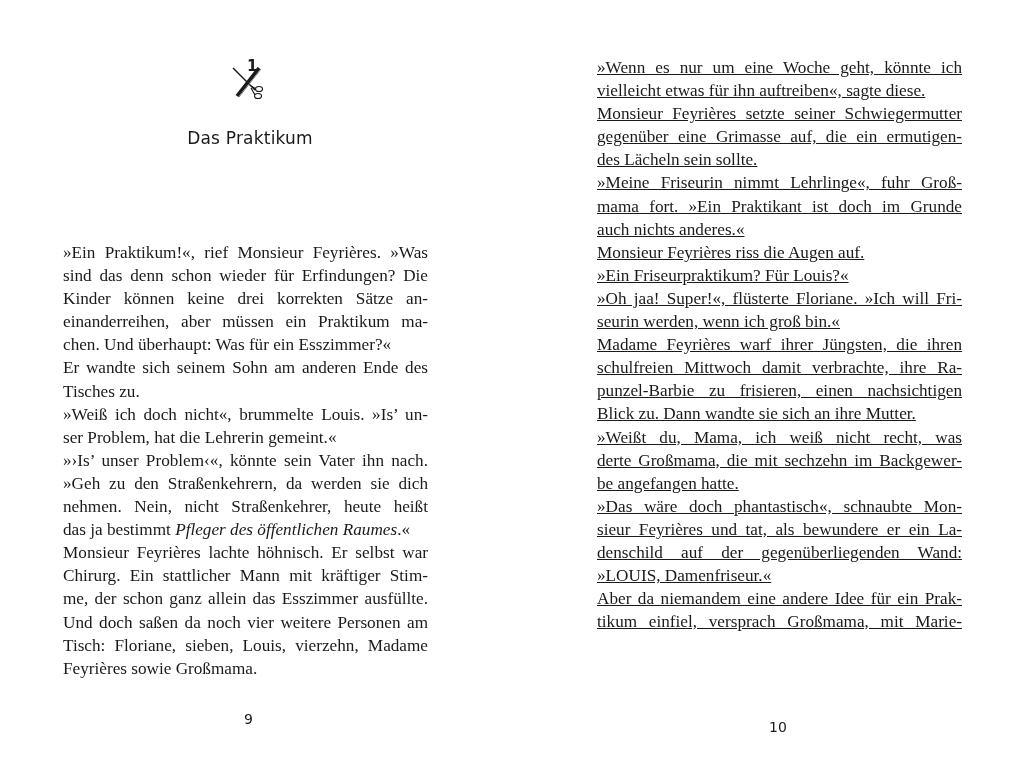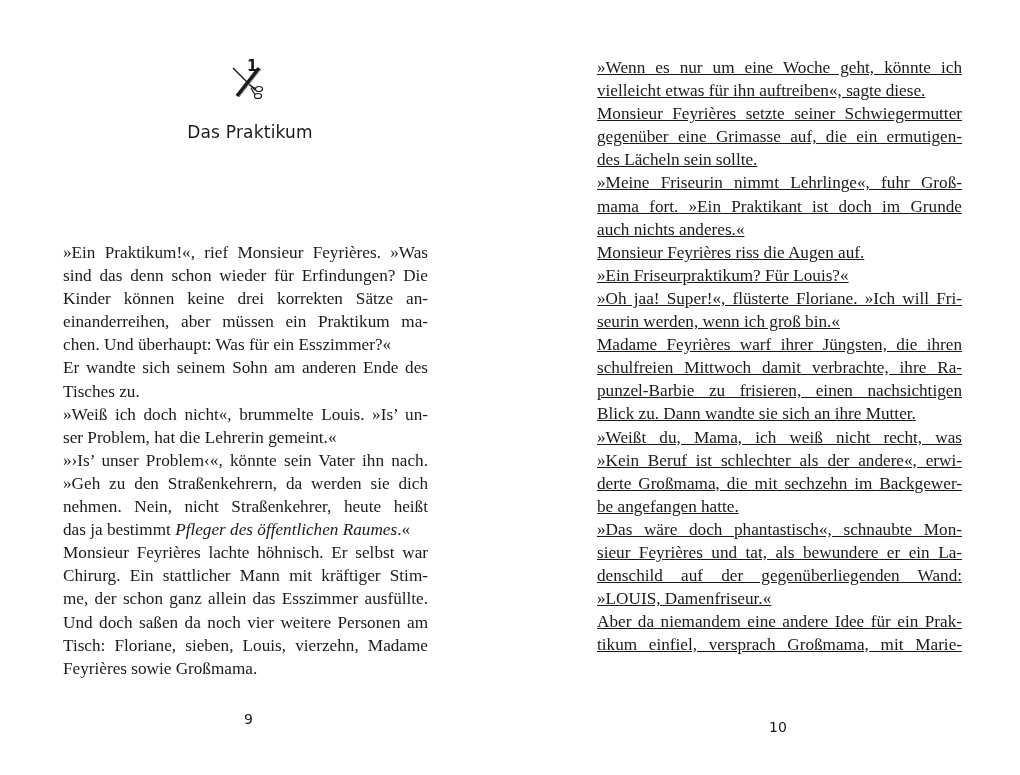--- a/index.html
+++ b/index.html
@@ -32,21 +32,21 @@
     .chapter-icon {
       display: block;
       margin: 0 auto;
       width: 50px;
       height: 50px;
     }
     .chapter-title {
       font-family: "DejaVu Sans", sans-serif;
       font-size: 17px;
       font-weight: 500;
-      margin-top: 16px;
+      margin-top: 22px;
       letter-spacing: 0.2px;
     }
 
     .text-block {
       position: absolute;
       font-family: "Liberation Serif", serif;
       font-size: 17.2px;
       line-height: 23.1px;
       width: 365px;
     }
@@ -132,21 +132,20 @@
     <span class="line last">auch nichts anderes.«</span>
     <span class="line last">Monsieur Feyrières riss die Augen auf.</span>
     <span class="line last">»Ein Friseurpraktikum? Für Louis?«</span>
     <span class="line">»Oh jaa! Super!«, flüsterte Floriane. »Ich will Fri-</span>
     <span class="line last">seurin werden, wenn ich groß bin.«</span>
     <span class="line">Madame Feyrières warf ihrer Jüngsten, die ihren</span>
     <span class="line">schulfreien Mittwoch damit verbrachte, ihre Ra-</span>
     <span class="line">punzel-Barbie zu frisieren, einen nachsichtigen</span>
     <span class="line last">Blick zu. Dann wandte sie sich an ihre Mutter.</span>
     <span class="line">»Weißt du, Mama, ich weiß nicht recht, was</span>
-    <span class="line">»Kein Beruf ist schlechter als der andere«, erwi-</span>
     <span class="line">derte Großmama, die mit sechzehn im Backgewer-</span>
     <span class="line last">be angefangen hatte.</span>
     <span class="line">»Das wäre doch phantastisch«, schnaubte Mon-</span>
     <span class="line">sieur Feyrières und tat, als bewundere er ein La-</span>
     <span class="line">denschild auf der gegenüberliegenden Wand:</span>
     <span class="line last">»LOUIS, Damenfriseur.«</span>
     <span class="line">Aber da niemandem eine andere Idee für ein Prak-</span>
     <span class="line">tikum einfiel, versprach Großmama, mit Marie-</span>
   </div>
 

